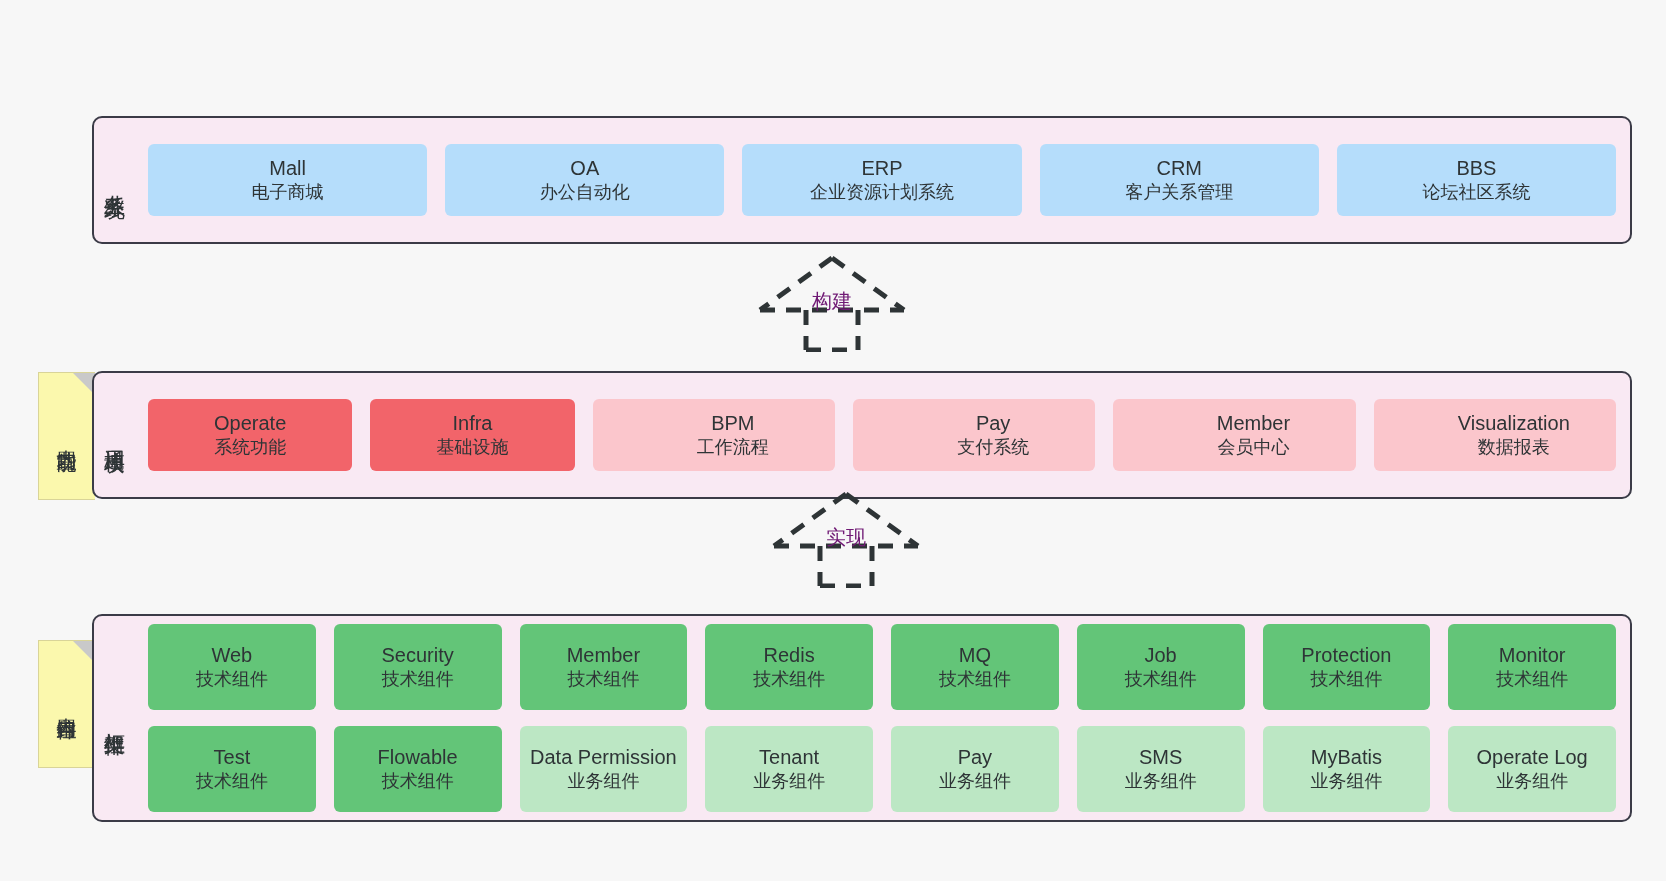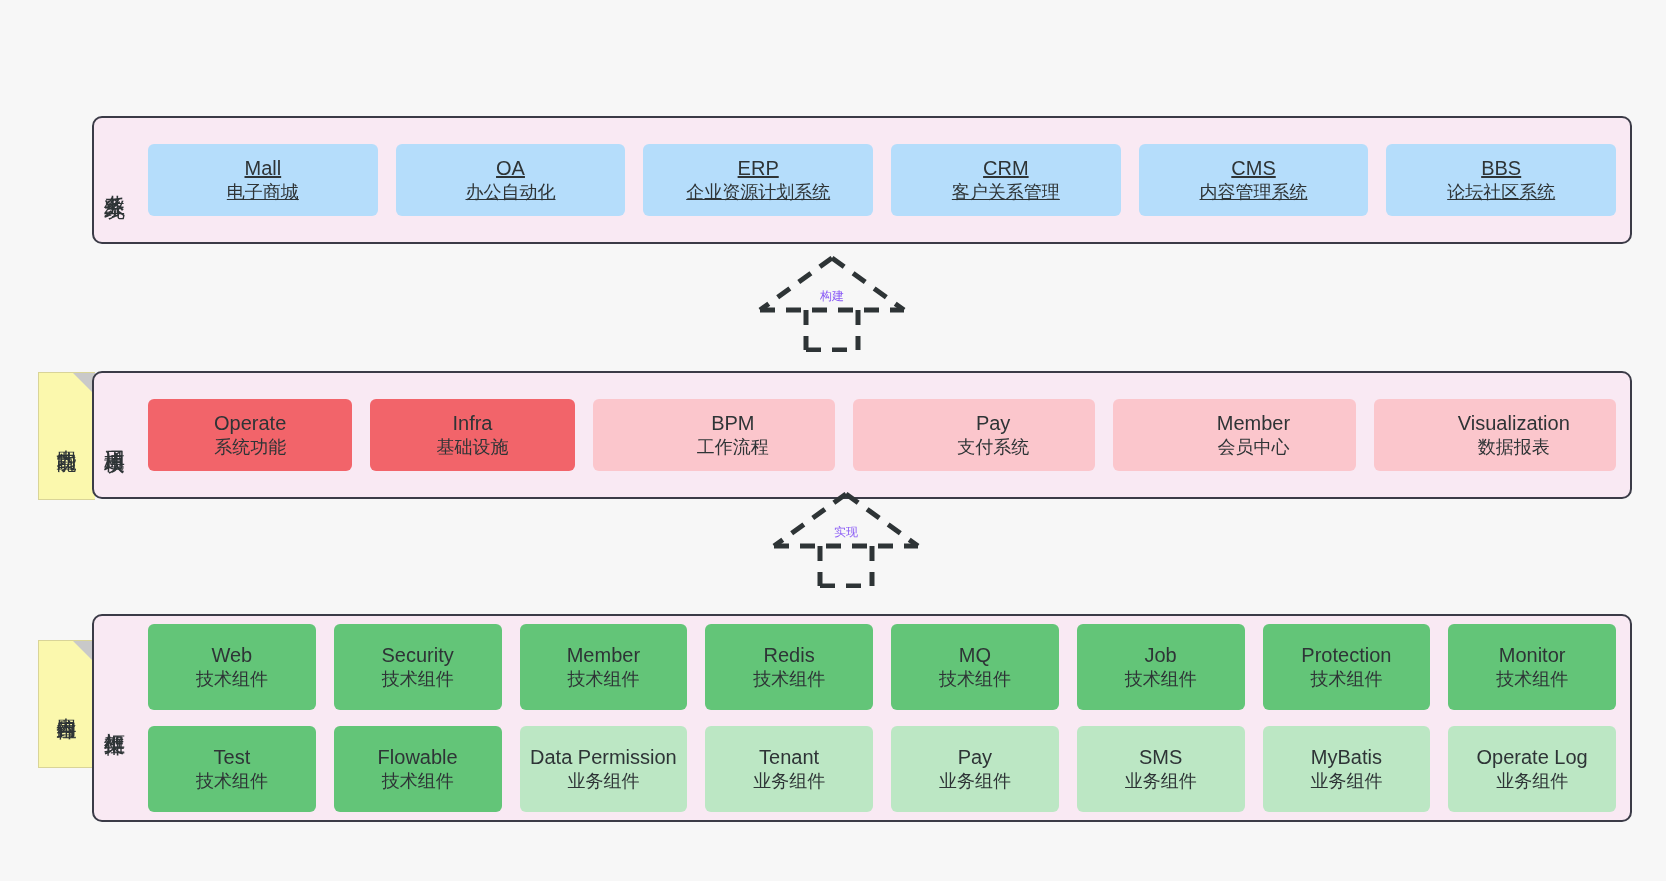--- a/index.html
+++ b/index.html
@@ -67,21 +67,21 @@
 
   
   .blue{background:#b5ddfb;}
   .red{background:#f2646a;}
   .pink{background:#fbc6cc;padding-left:40px;}
   .green{background:#63c578;}
   .lgreen{background:#bce7c4;}
 
   
   #sec-business{left:92px;top:116px;width:1540px;height:128px;}
-  #sec-business .card{height:72px;text-decoration:underline;}
+  #sec-business .card{height:72px;}
 
   #sec-modules{left:92px;top:371px;width:1540px;height:128px;}
   #sec-modules .card{height:72px;}
 
   #sec-framework{left:92px;top:614px;width:1540px;height:208px;}
   #sec-framework .card{height:86px;}
 
   
   .note{
     position:absolute;
@@ -109,23 +109,23 @@
   }
   #note-modules{left:38px;top:372px;height:126px;}
   #note-framework{left:38px;top:640px;height:126px;}
 
   
   .connector{position:absolute;}
   .connector .lbl{
     position:absolute;
     left:50%;
     transform:translateX(-50%);
-    font-size:12px;
+    font-size:20px;
     background:transparent;
-    color:#8b5cf6;
+    color:#701a75;
     padding:0 2px;
     white-space:nowrap;
     user-select:none;
   }
   #conn-build{left:754px;top:254px;width:156px;height:98px;}
   #conn-build .lbl{top:34px;}
   #conn-impl{left:768px;top:490px;width:156px;height:98px;}
   #conn-impl .lbl{top:34px;}
 </style>
 </head>
@@ -145,24 +145,20 @@
             <div class="t1">OA</div>
             <div class="t2">办公自动化</div>
           </div>
           <div class="card blue">
             <div class="t1">ERP</div>
             <div class="t2">企业资源计划系统</div>
           </div>
           <div class="card blue">
             <div class="t1">CRM</div>
             <div class="t2">客户关系管理</div>
-          </div>
-          <div class="card blue">
-            <div class="t1">CMS</div>
-            <div class="t2">内容管理系统</div>
           </div>
           <div class="card blue">
             <div class="t1">BBS</div>
             <div class="t2">论坛社区系统</div>
           </div>
         </div>
     </div>
   </div>
 
   <div class="connector" id="conn-build">

